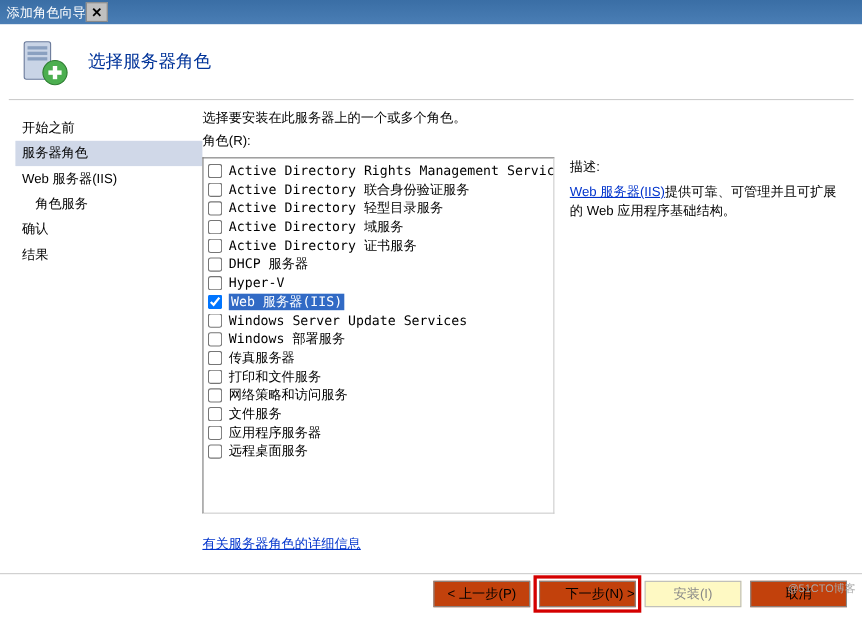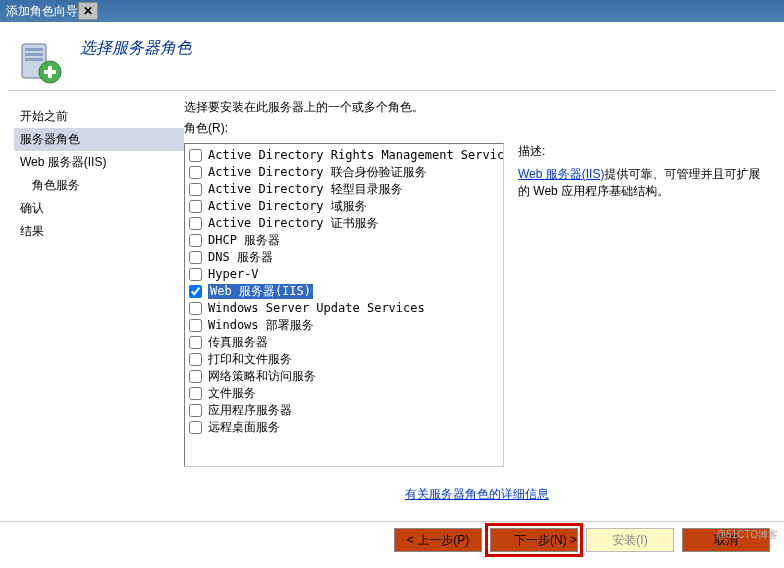--- a/index.html
+++ b/index.html
@@ -1,40 +1,40 @@
 <!DOCTYPE html>
 <html><head>
 <meta charset="utf-8">
 <style>
 * { box-sizing: border-box; margin: 0; padding: 0; }
 body { font-family: "Microsoft YaHei", SimSun, Tahoma, sans-serif; font-size: 12px; background: #fff; width: 784px; height: 568px; overflow: hidden; position: relative; }
 .titlebar { background: linear-gradient(#3a6ea5, #4a7eb5); color: #fff; height: 22px; line-height: 22px; padding: 0 6px; display: flex; align-items: center; }
 .titlebar .close { width: 20px; height: 18px; background: #c0c0c0; border: 1px solid #888; display: flex; align-items: center; justify-content: center; color: #000; font-size: 12px; font-weight: bold; cursor: pointer; }
-.header { display: flex; align-items: flex-start; padding: 16px 16px; height: 68px; font-style: italic; }
+.header { display: flex; align-items: center; padding: 16px 16px; height: 68px; }
 .header .icon-wrap { width: 48px; height: 48px; margin-right: 16px; position: relative; }
 .header-title { font-size: 16px; color: #003399; }
 .divider { border: none; border-top: 1px solid #ccc; margin: 0 8px; }
 .content { display: flex; padding: 8px 14px 0 14px; height: 412px; }
 .sidebar { width: 170px; padding-top: 6px; }
 .sidebar-item { padding: 3px 6px; cursor: pointer; color: #000; }
 .sidebar-item.selected { background: #d0d8e8; }
 .sidebar-item.indent1 { padding-left: 18px; }
 .main { flex: 1; display: flex; flex-direction: column; }
 .instruction { margin-bottom: 4px; }
 .roles-label { margin-bottom: 6px; }
 .main-row { display: flex; flex: 1; gap: 14px; }
 .roles-box { width: 320px; height: 324px; border: 1px inset #ccc; padding: 3px 2px; overflow: hidden; background: #fff; }
 .role-item { display: flex; align-items: center; padding: 1px 2px; font-family: SimSun, Tahoma, monospace; font-size: 12px; line-height: 15px; }
 .role-item input[type=checkbox] { margin-right: 6px; }
 .role-item .lbl { white-space: nowrap; }
 .role-item.highlight .lbl { background: #316ac5; color: #fff; padding: 0 2px; }
 .desc-col { flex: 1; }
 .desc-title { margin-bottom: 6px; }
 .desc-link { color: #0033cc; text-decoration: underline; cursor: pointer; }
-.more-link { color: #0033cc; text-decoration: underline; cursor: pointer; margin-top: 12px; display: inline-block; text-align: center; }
+.more-link { color: #0033cc; text-decoration: underline; cursor: pointer; margin-top: 12px; display: inline-block; }
 .footer { position: absolute; bottom: 10px; left: 0; right: 0; padding: 6px 14px; display: flex; justify-content: flex-end; gap: 8px; border-top: 1px solid #ccc; }
 .button { min-width: 88px; height: 24px; background: #c2410c; border: 1px solid #888; font-size: 12px; cursor: pointer; font-family: inherit; }
 .button:disabled { color: #888; border-color: #bbb; background: #fef9c3; cursor: default; }
 .button.focus-ring { outline: 3px solid #d40000; outline-offset: 2px; text-align: right; }
 .watermark { position: absolute; right: 6px; bottom: 26px; color: #aaa; font-size: 10px; margin-left: 36px; }
 </style>
 </head>
 <body>
 
 <div class="titlebar">
@@ -92,24 +92,20 @@
           <div class="role-item">
             <input type="checkbox" style="">
             <span class="lbl">Active Directory 证书服务</span>
           </div>
           <div class="role-item">
             <input type="checkbox" style="">
             <span class="lbl">DHCP 服务器</span>
           </div>
           <div class="role-item">
             <input type="checkbox" style="">
-            <span class="lbl">DNS 服务器</span>
-          </div>
-          <div class="role-item">
-            <input type="checkbox" style="">
             <span class="lbl">Hyper-V</span>
           </div>
           <div class="role-item highlight">
             <input type="checkbox" checked="" style="">
             <span class="lbl">Web 服务器(IIS)</span>
           </div>
           <div class="role-item">
             <input type="checkbox" style="">
             <span class="lbl">Windows Server Update Services</span>
           </div>

